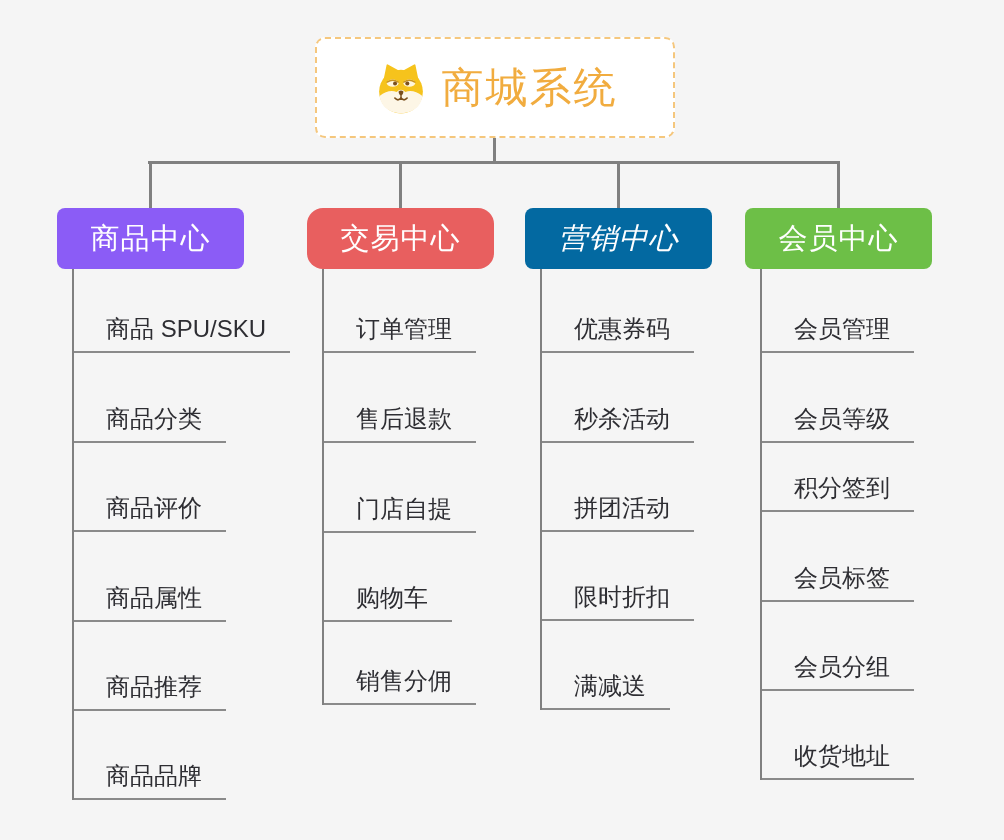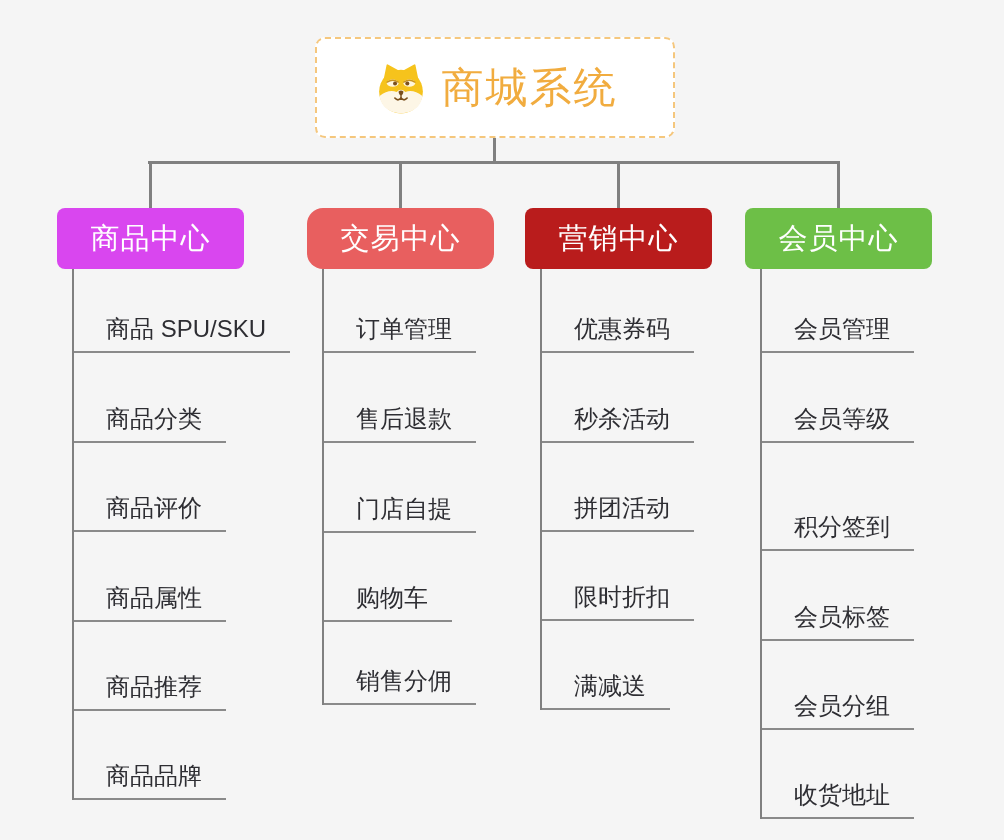--- a/index.html
+++ b/index.html
@@ -96,21 +96,21 @@
     </svg>
     <span class="root-title">商城系统</span>
   </div>
 
   <div class="connector root-trunk"></div>
   <div class="connector h-bar"></div>
 
   <div id="branches">
   <div class="branch" style="left: 57px;">
     <div class="connector drop"></div>
-    <div class="branch-box" style="background: #d946ef;">
+    <div class="branch-box" style="background: #8b5cf6;">
       <span class="branch-label">商品中心</span>
     </div>
     <div class="items">
   <div class="item" style="height: 84px;">
     <span class="item-label">商品 SPU/SKU</span>
   </div>
 
   <div class="item" style="height: 90px;">
     <span class="item-label">商品分类</span>
   </div>
@@ -157,21 +157,21 @@
   </div>
 
   <div class="item" style="height: 83px;">
     <span class="item-label">销售分佣</span>
   </div>
 </div>
   </div>
 
   <div class="branch" style="left: 525px;">
     <div class="connector drop"></div>
-    <div class="branch-box" style="background: #b91c1c;">
+    <div class="branch-box" style="background: #0369a1; font-style: italic;">
       <span class="branch-label">营销中心</span>
     </div>
     <div class="items">
   <div class="item" style="height: 84px;">
     <span class="item-label">优惠券码</span>
   </div>
 
   <div class="item" style="height: 90px;">
     <span class="item-label">秒杀活动</span>
   </div>
@@ -198,21 +198,21 @@
     </div>
     <div class="items">
   <div class="item" style="height: 84px;">
     <span class="item-label">会员管理</span>
   </div>
 
   <div class="item" style="height: 90px;">
     <span class="item-label">会员等级</span>
   </div>
 
-  <div class="item" style="height: 108px;">
+  <div class="item" style="height: 69px;">
     <span class="item-label">积分签到</span>
   </div>
 
   <div class="item" style="height: 90px;">
     <span class="item-label">会员标签</span>
   </div>
 
   <div class="item" style="height: 89px;">
     <span class="item-label">会员分组</span>
   </div>

